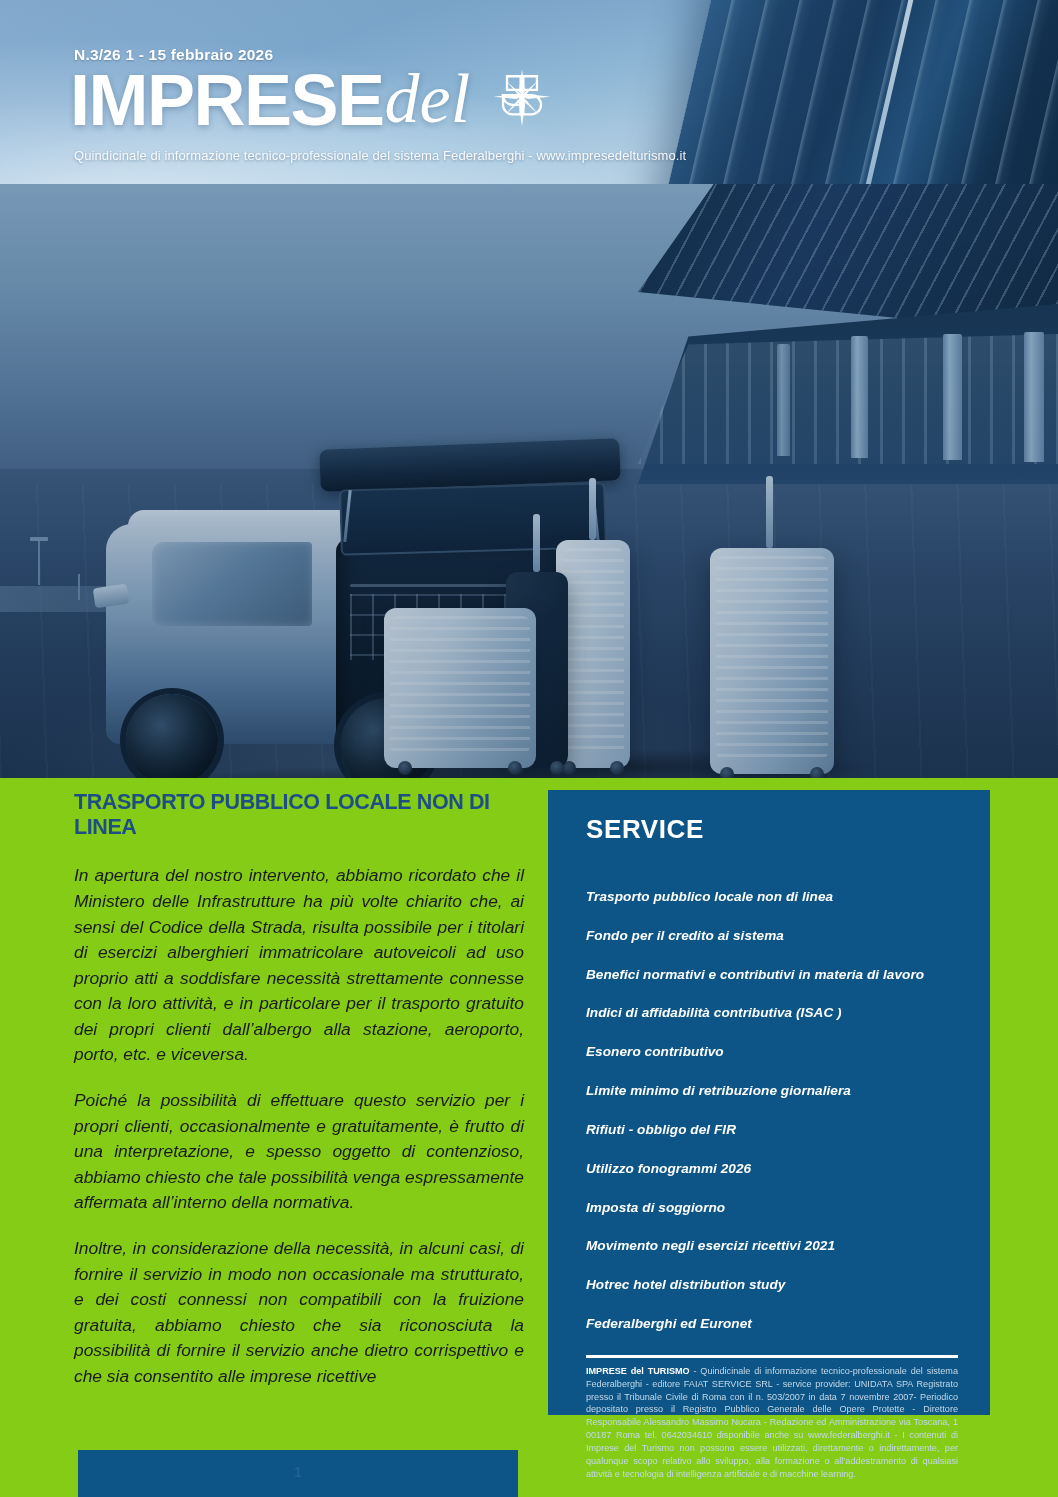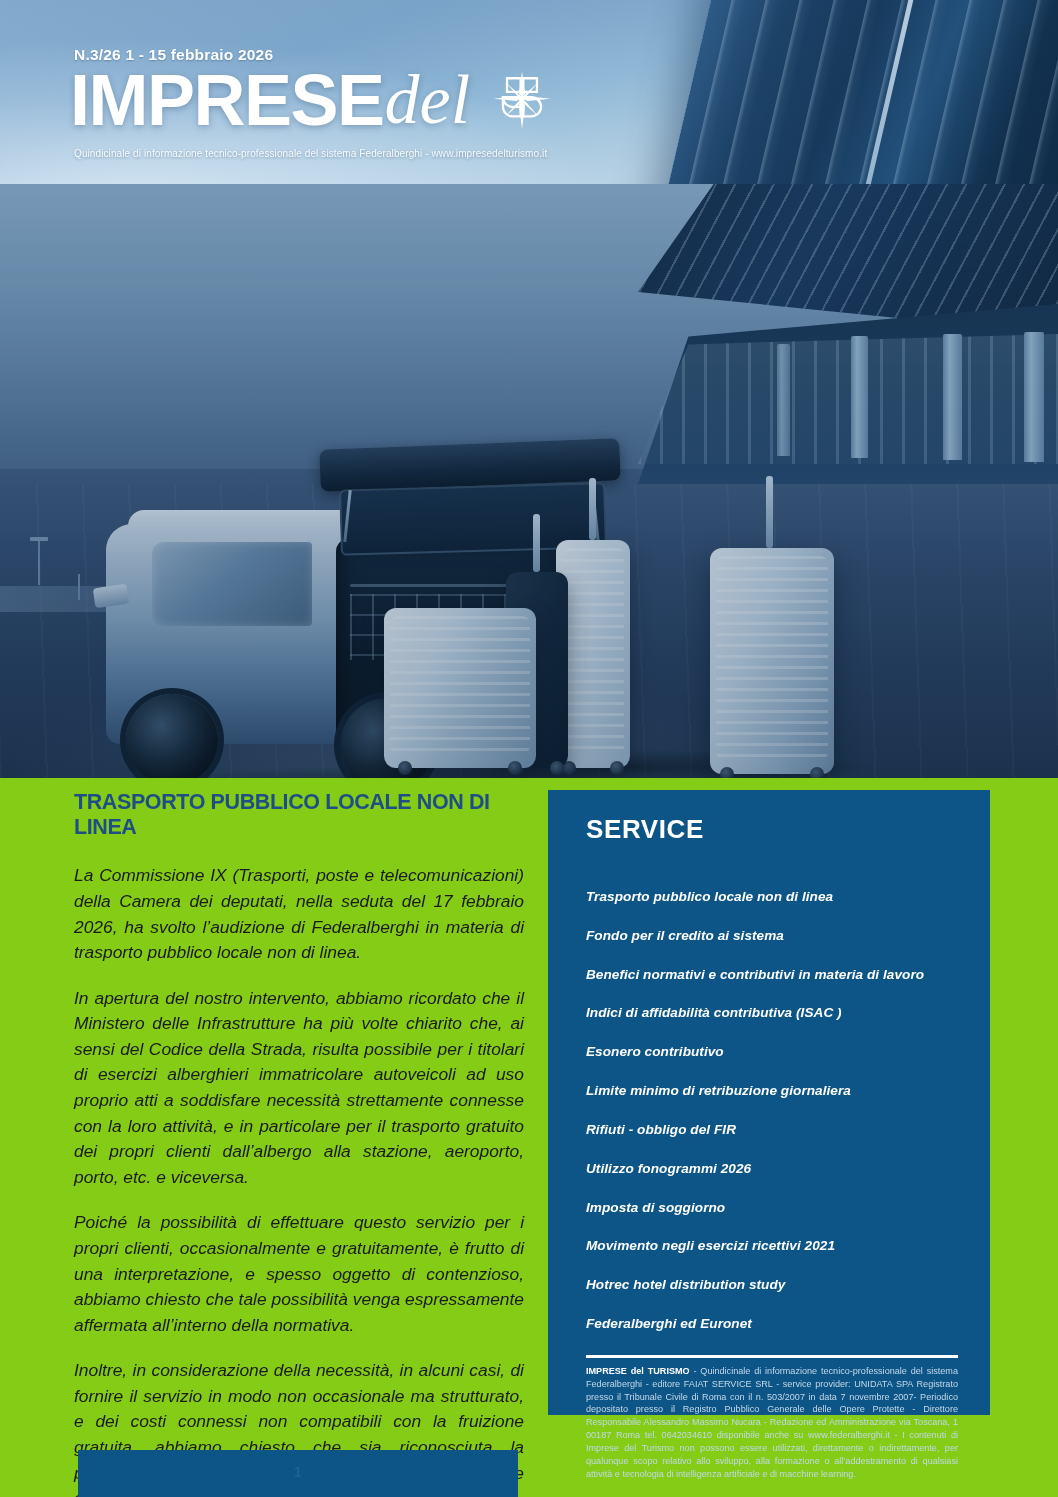--- a/index.html
+++ b/index.html
@@ -68,21 +68,21 @@
     text-shadow: 0 1px 2px rgba(30,60,90,.35);
     white-space: nowrap;
   }
   .issue-line b { font-weight: 700; margin-top: 24px; }
   .issue-line span.dates { font-weight: 600; }
 
   .title-row {
     position: absolute;
     left: 70px; top: 64px;
     display: flex;
-    align-items: center;
+    align-items: flex-start;
     white-space: nowrap;
   }
   .t-imprese, .t-turismo {
     font-family: "Liberation Sans", sans-serif;
     font-weight: 700;
     font-size: 72px;
     letter-spacing: -1.5px;
     color: #ffffff;
     line-height: 1;
     text-shadow: 0 2px 6px rgba(28,58,90,.30);
@@ -98,21 +98,21 @@
     text-shadow: 0 2px 6px rgba(28,58,90,.30);
   }
   .brand-mark {
     margin-left: 16px;
     width: 68px; height: 68px;
     display: block;
   }
   .tagline {
     position: absolute;
     left: 74px; top: 148px;
-    font-size: 10px;
+    font-size: 13px;
     letter-spacing: .1px;
     color: rgba(255,255,255,0.93);
     text-shadow: 0 1px 3px rgba(30,60,90,.4);
     white-space: nowrap;
   }
 
   
   .hero {
     position: absolute;
     left: 0; top: 184px;
@@ -503,21 +503,20 @@
     <div class="case-wheel" style="right:10px; bottom:-7px;"></div>
   </div>
 
   <div class="hero-tint"></div>
 </div>
 
 <div class="content">
 
   <div class="article">
     <h1 class="article-title">TRASPORTO PUBBLICO LOCALE NON DI LINEA</h1>
-    <p>La Commissione IX (Trasporti, poste e telecomunicazioni) della Camera dei deputati, nella seduta del 17 febbraio 2026, ha svolto l’audizione di Federalberghi in materia di trasporto pubblico locale non di linea.</p>
     <p>In apertura del nostro intervento, abbiamo ricordato che il Ministero delle Infrastrutture ha più volte chiarito che, ai sensi del Codice della Strada, risulta possibile per i titolari di esercizi alberghieri immatricolare autoveicoli ad uso proprio atti a soddisfare necessità strettamente connesse con la loro attività, e in particolare per il trasporto gratuito dei propri clienti dall’albergo alla stazione, aeroporto, porto, etc. e viceversa.</p>
     <p>Poiché la possibilità di effettuare questo servizio per i propri clienti, occasionalmente e gratuitamente, è frutto di una interpretazione, e spesso oggetto di contenzioso, abbiamo chiesto che tale possibilità venga espressamente affermata all’interno della normativa.</p>
     <p>Inoltre, in considerazione della necessità, in alcuni casi, di fornire il servizio in modo non occasionale ma strutturato, e dei costi connessi non compatibili con la fruizione gratuita, abbiamo chiesto che sia riconosciuta la possibilità di fornire il servizio anche dietro corrispettivo e che sia consentito alle imprese ricettive</p>
   </div>
 
   <div class="sommario">
     <div class="sommario-title">SERVICE</div>
 
     <div class="toc-item">Trasporto pubblico locale non di linea</div>
     <div class="toc-item">Fondo per il credito ai sistema</div>

